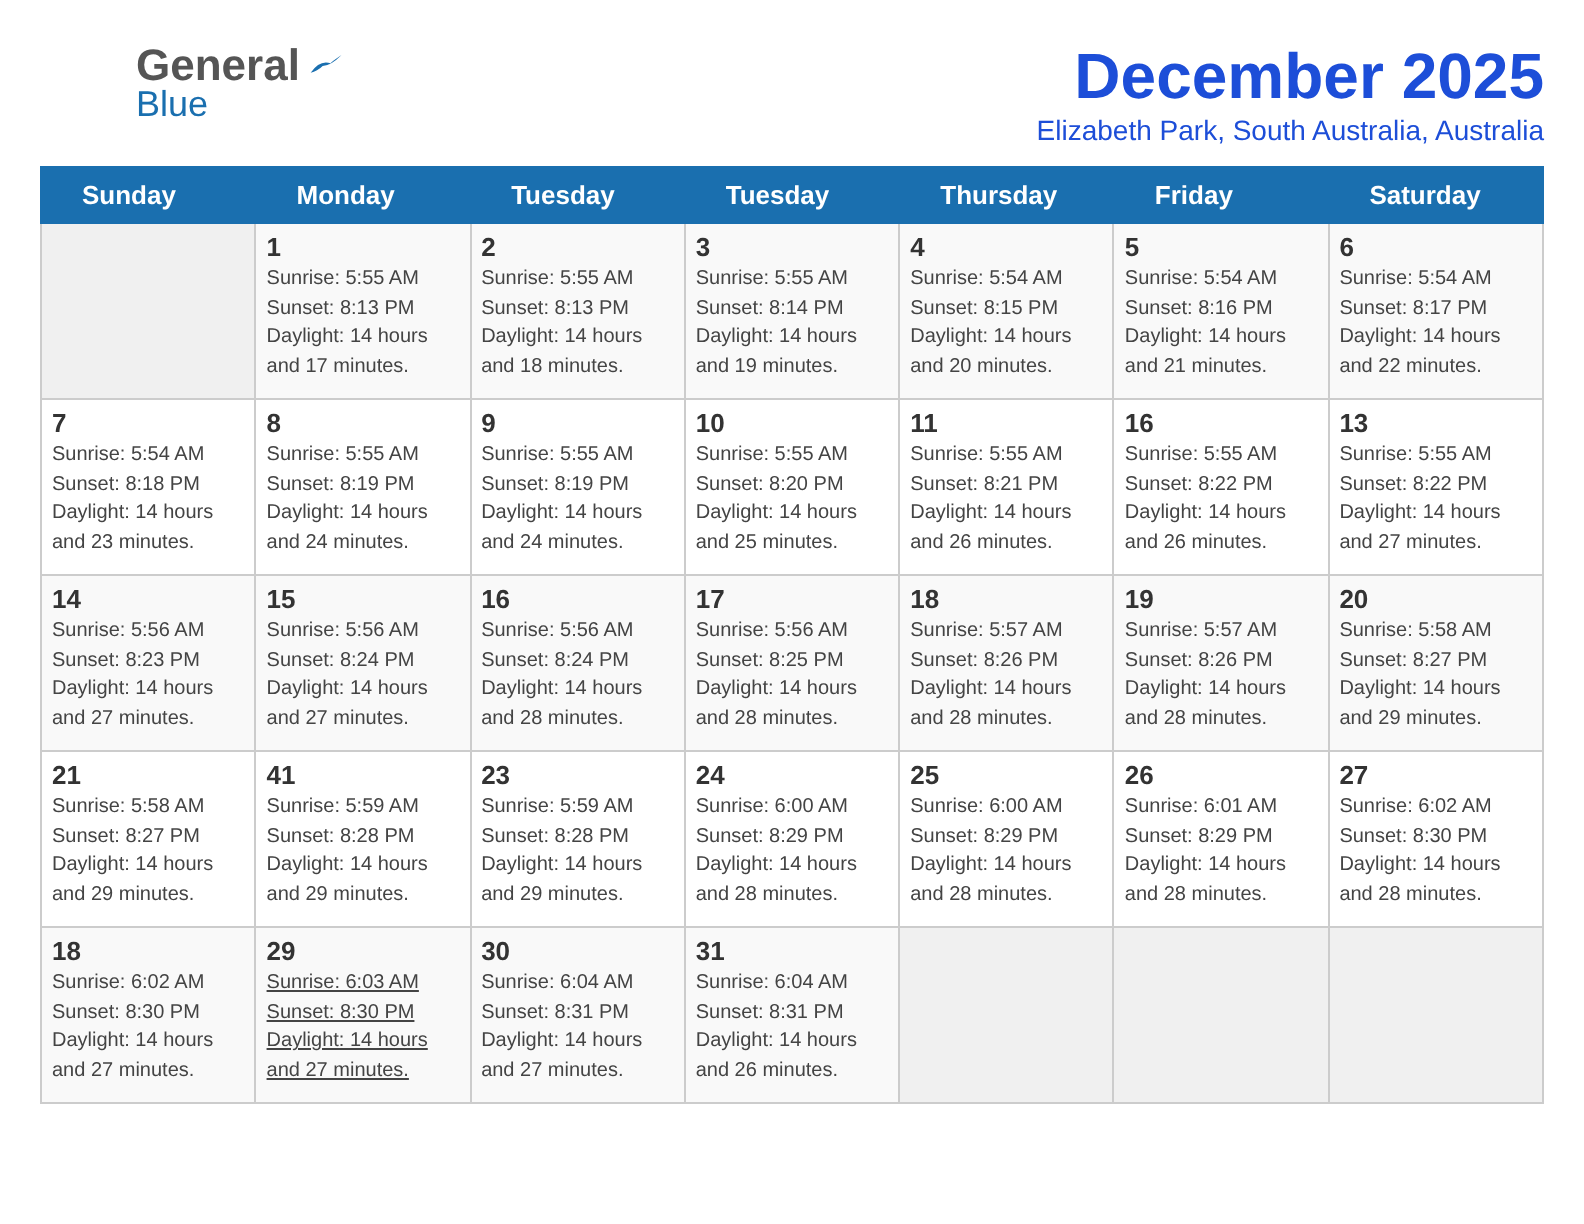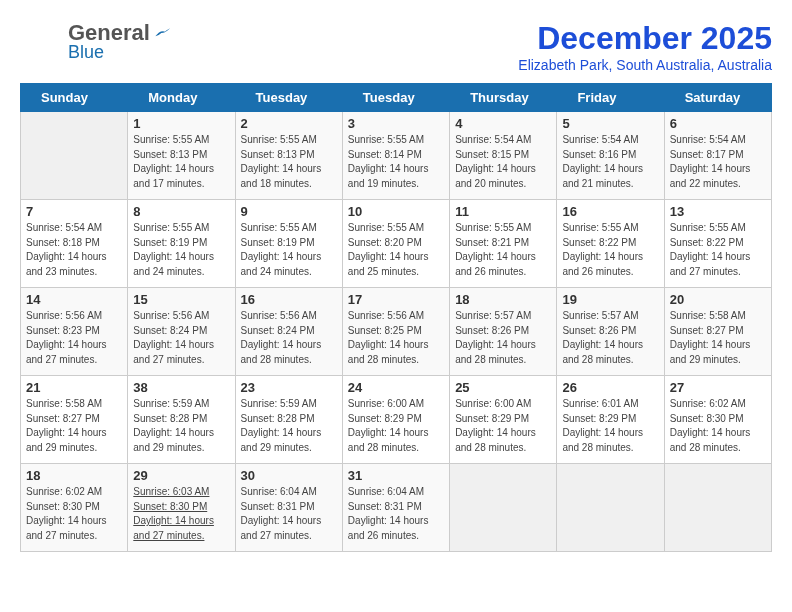--- a/index.html
+++ b/index.html
@@ -275,21 +275,21 @@
       </tr>
       <tr>
         <td>
           <span class="day-number">21</span>
           <div class="day-info" style="white-space: pre-line;">Sunrise: 5:58 AM
 Sunset: 8:27 PM
 Daylight: 14 hours
 and 29 minutes.</div>
         </td>
         <td>
-          <span class="day-number">38</span>
+          <span class="day-number">41</span>
           <div class="day-info" style="white-space: pre-line;">Sunrise: 5:59 AM
 Sunset: 8:28 PM
 Daylight: 14 hours
 and 29 minutes.</div>
         </td>
         <td>
           <span class="day-number">23</span>
           <div class="day-info" style="white-space: pre-line;">Sunrise: 5:59 AM
 Sunset: 8:28 PM
 Daylight: 14 hours

